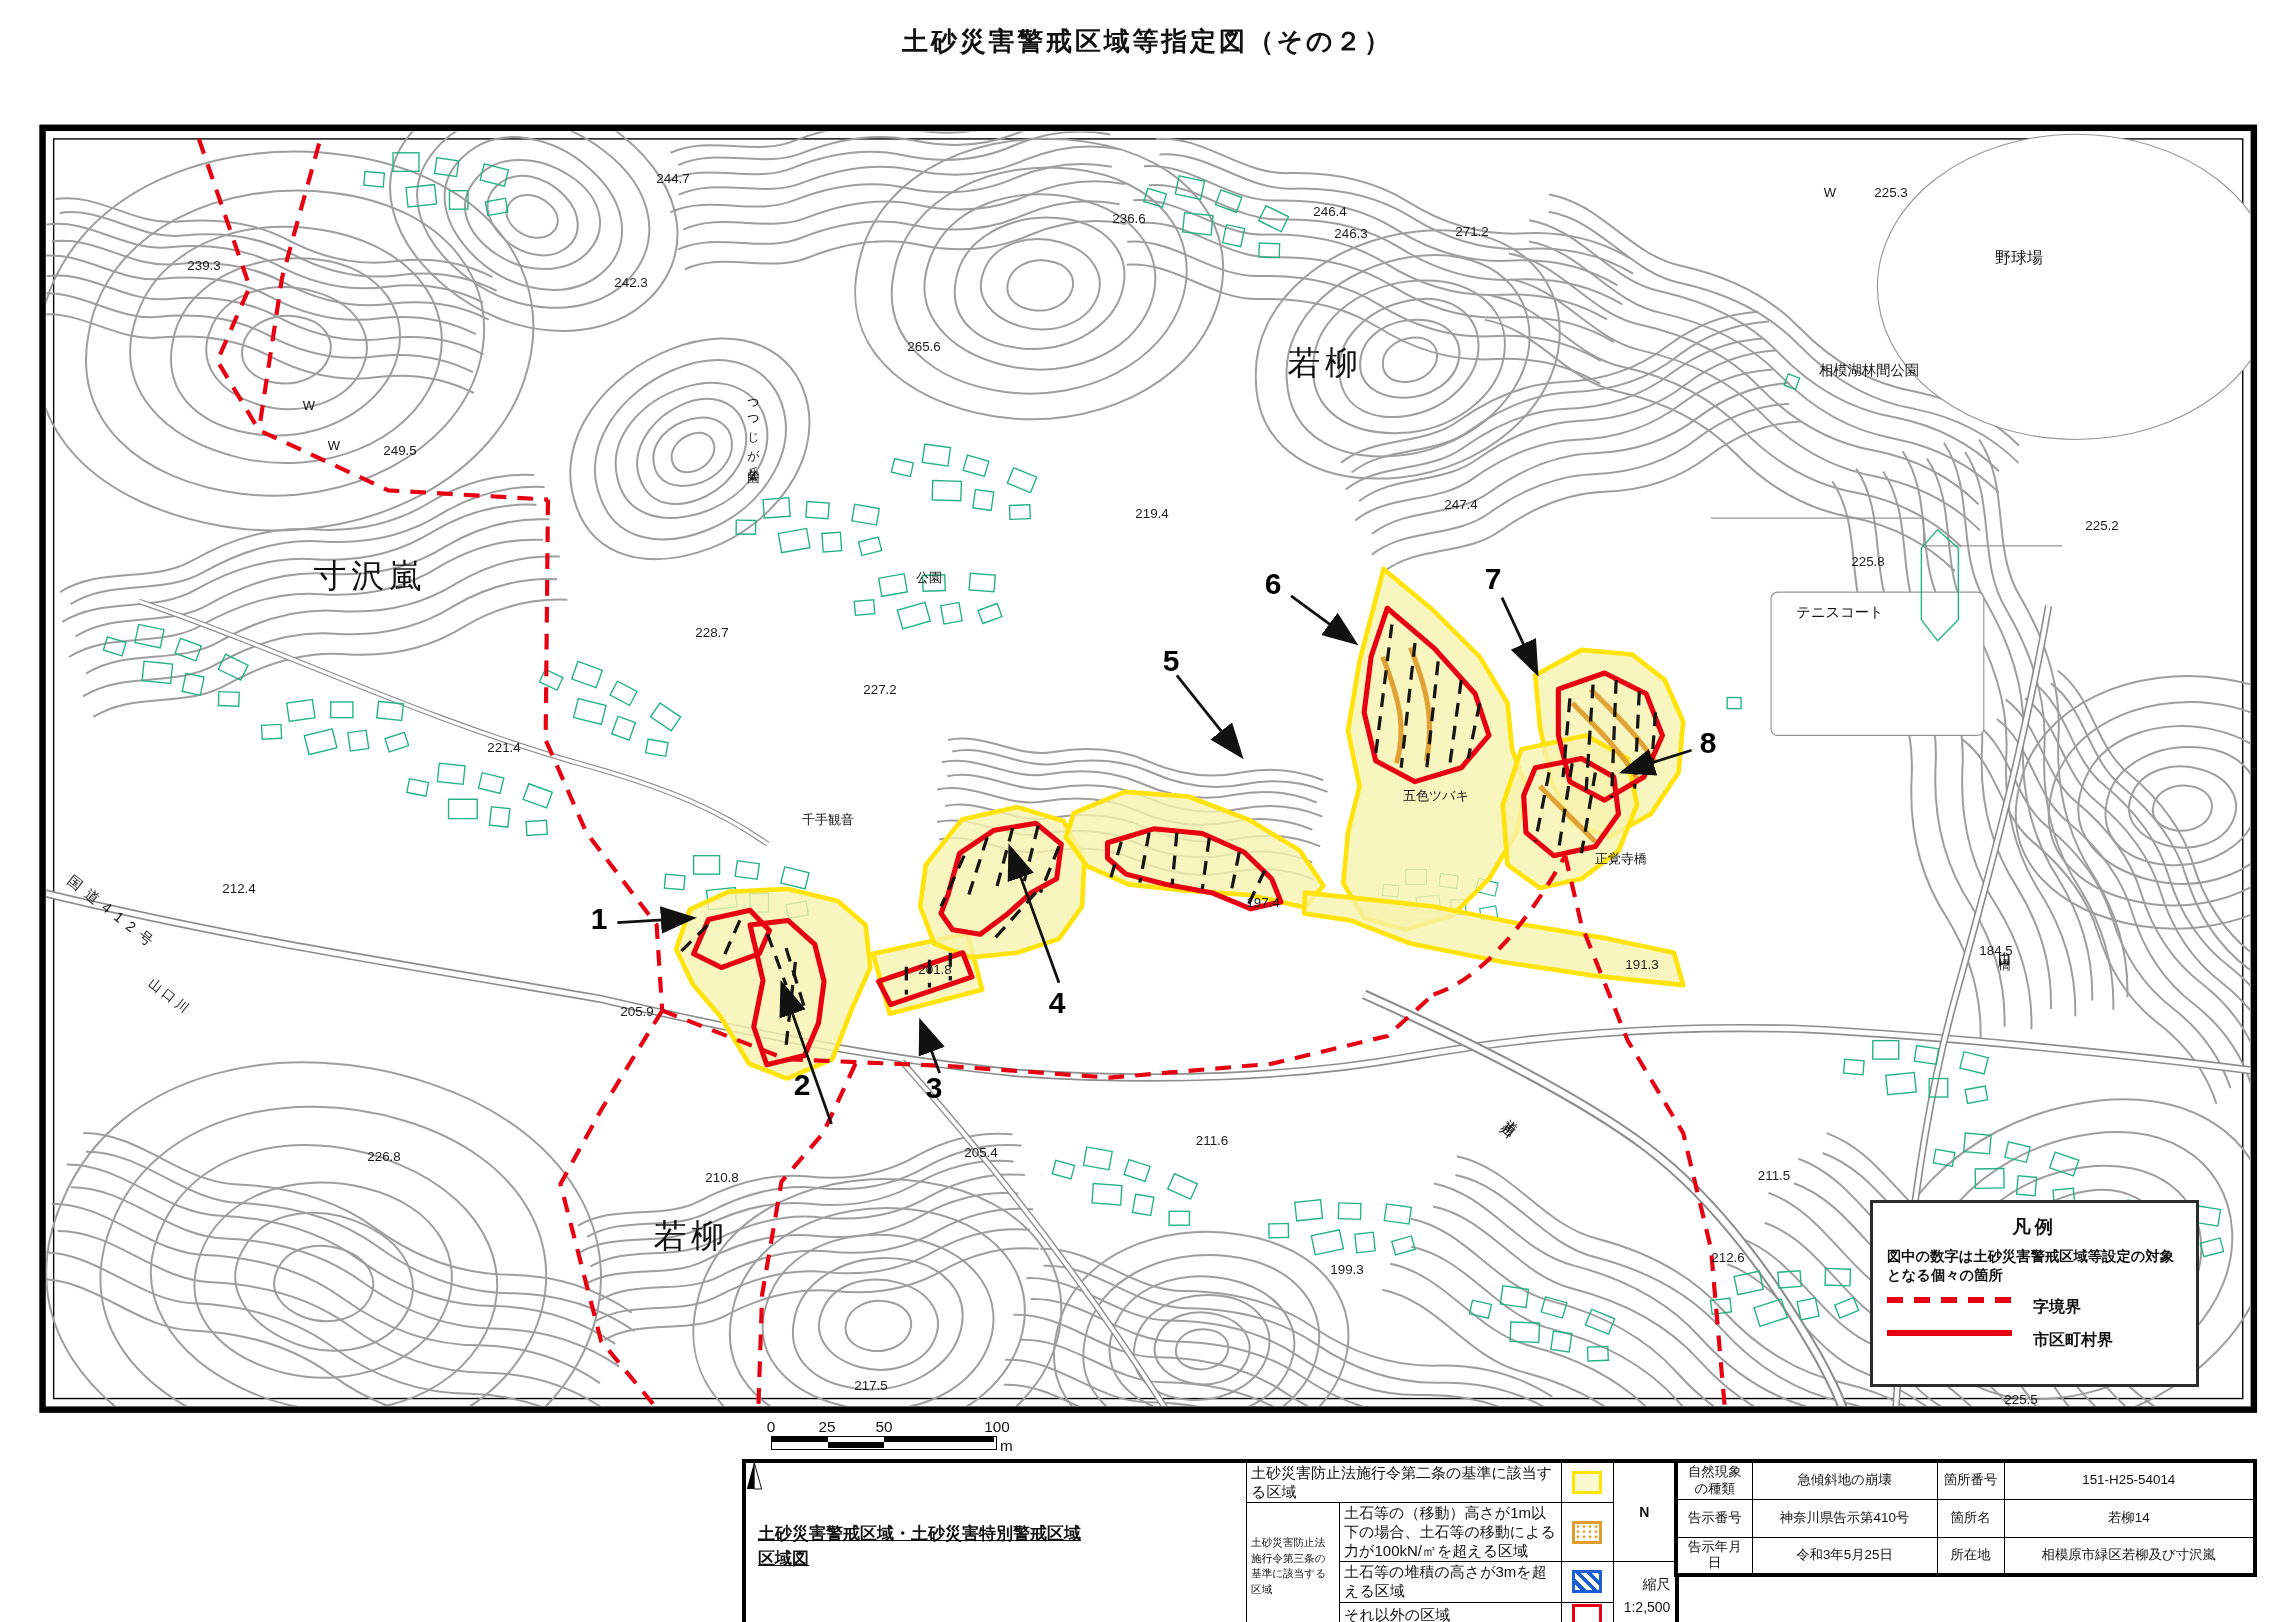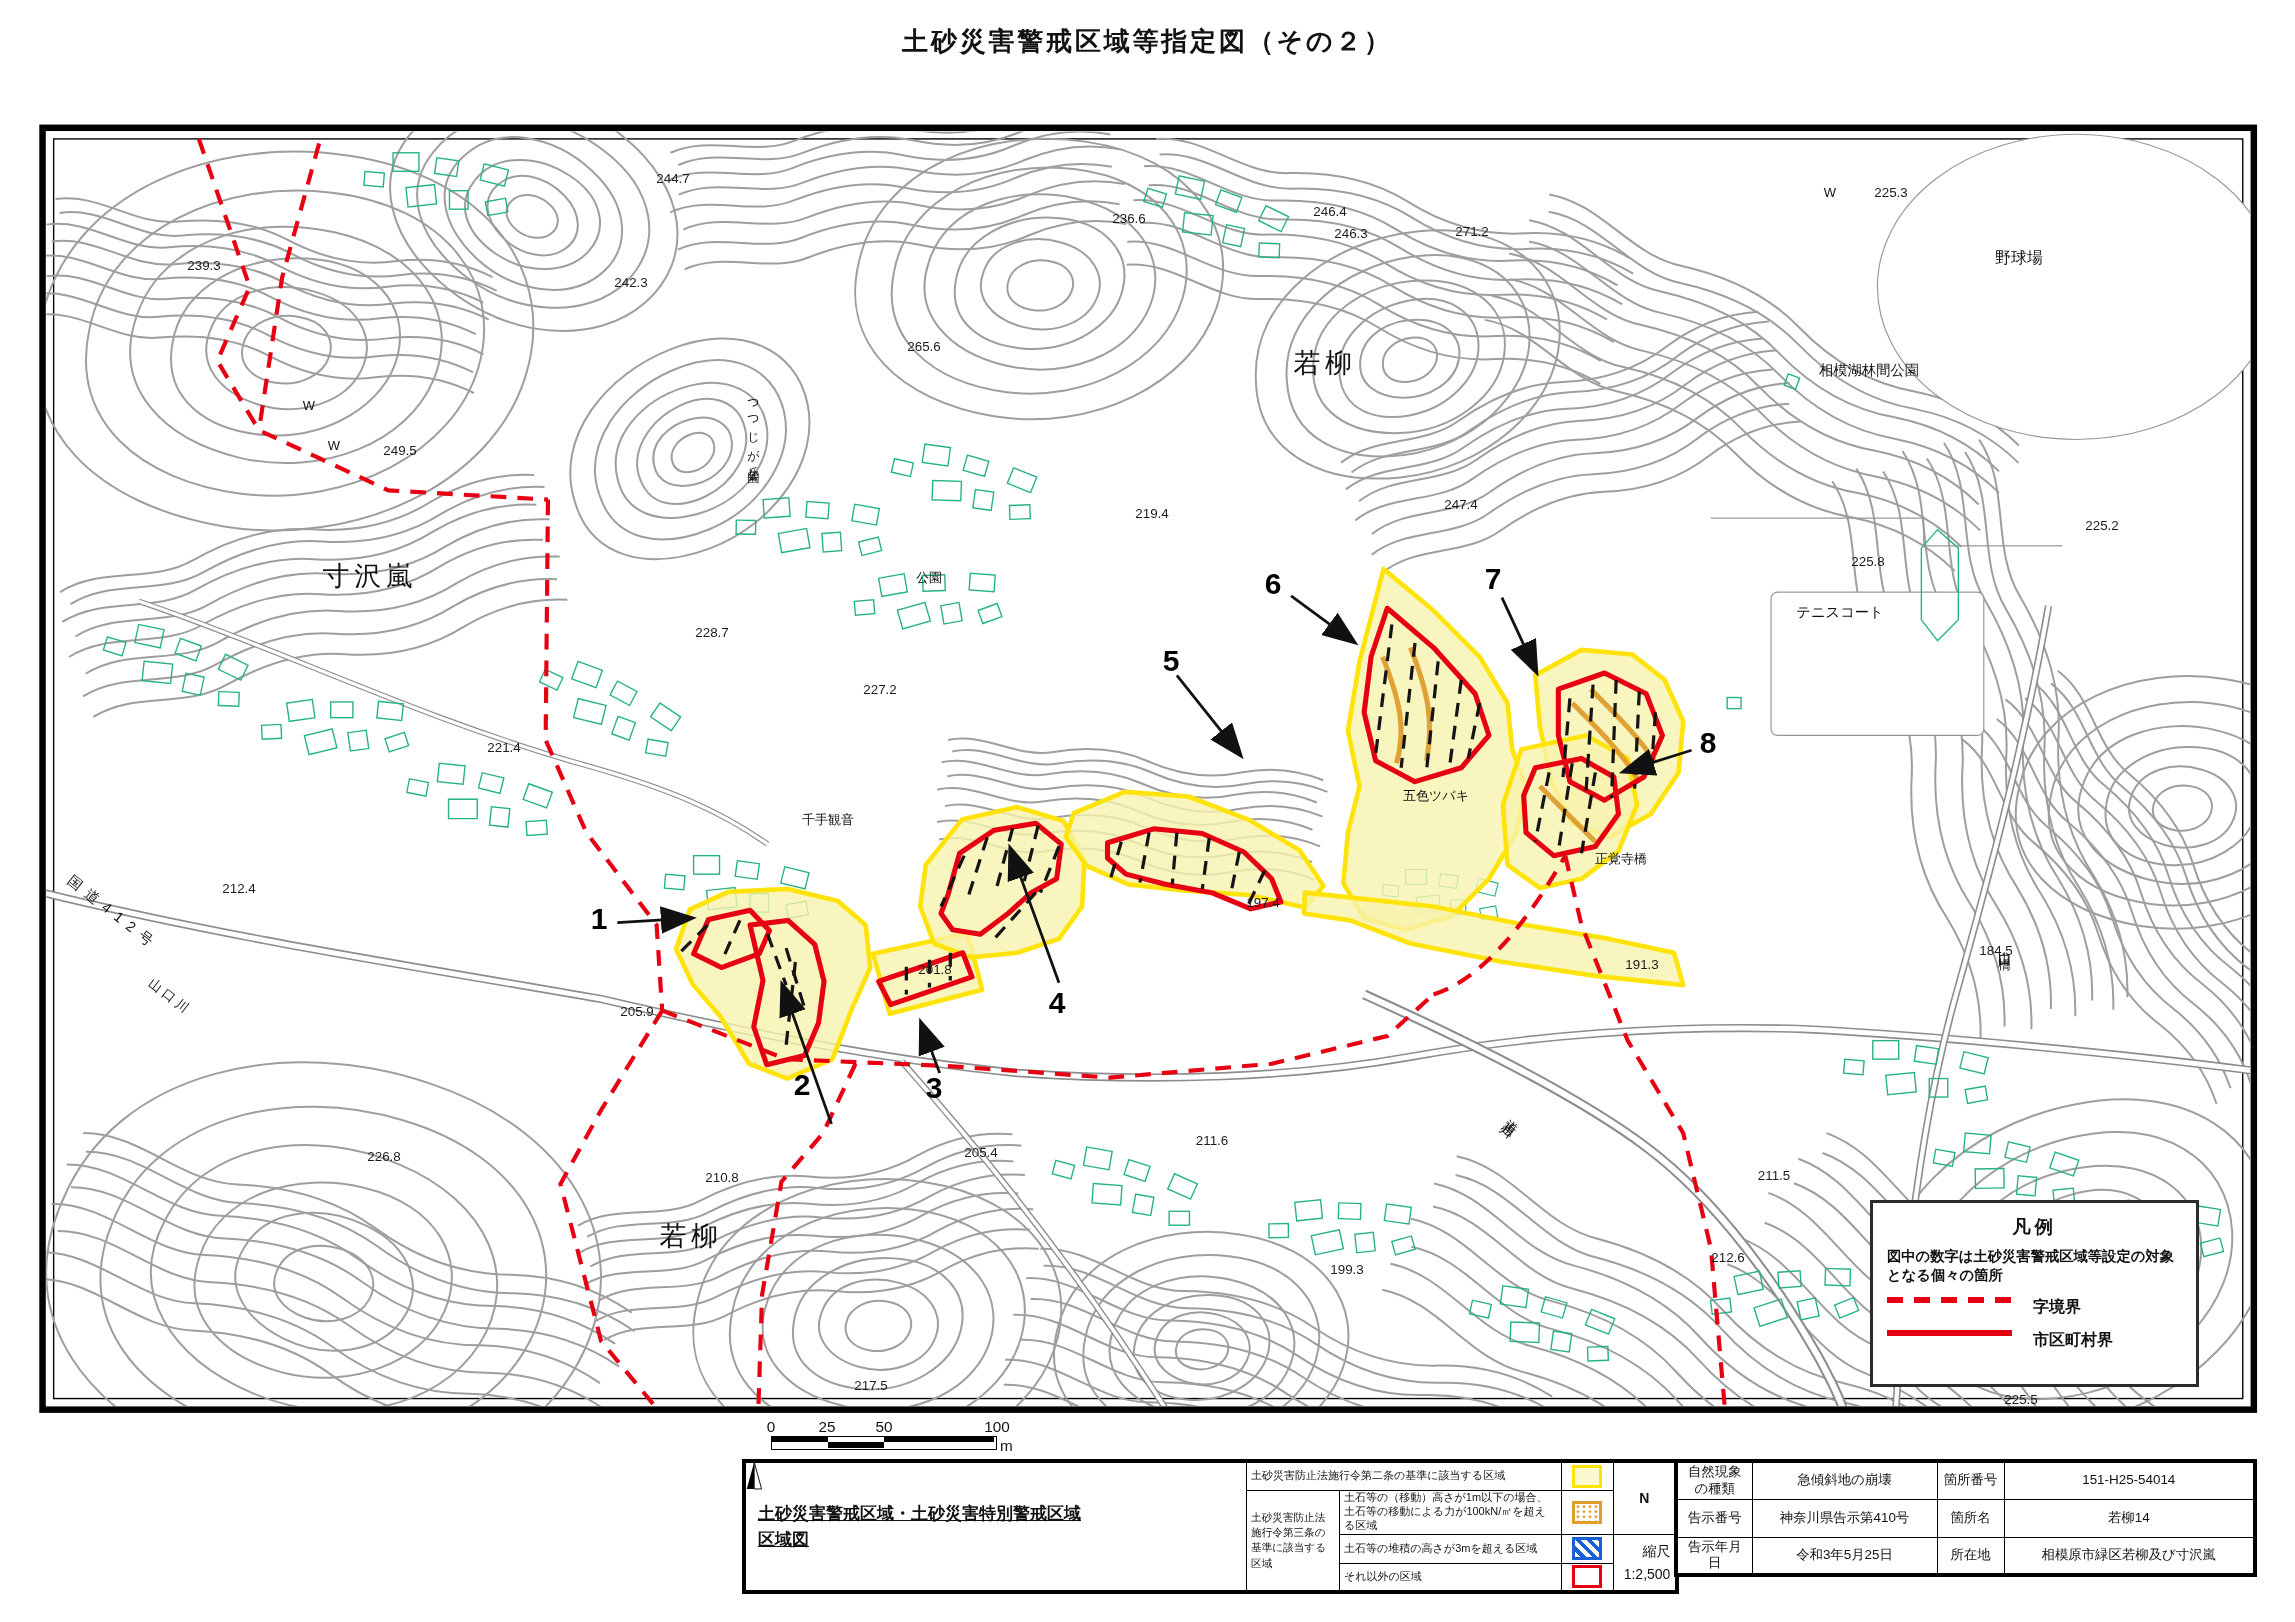--- a/index.html
+++ b/index.html
@@ -1,21 +1,21 @@
 <!DOCTYPE html>
 <html style="font-size:7.4px"><head>
 <meta charset="utf-8">
 <style>
   html,body{margin:0;padding:0;background:#fff;}
   .sheet{position:relative;width:2295px;height:1623px;background:#fff;overflow:hidden;
          font-family:"Liberation Sans","DejaVu Sans",sans-serif;color:#111;}
   .title{position:absolute;left:0;right:0;top:24px;text-align:center;font-size:26px;font-weight:bold;letter-spacing:2.8px;}
   svg{position:absolute;left:0;top:0;}
   .lbl{position:absolute;transform:translate(-50%,-50%);white-space:nowrap;color:#111;}
-  .big{font-size:27px;letter-spacing:4.6px;}
+  .big{font-size:33px;letter-spacing:4.6px;}
   .mid{font-size:14.3px;}
   .sm{font-size:13px;}
   .elev{position:absolute;transform:translate(-50%,-50%);font-size:13.4px;color:#1c1c1c;white-space:nowrap;}
   .num{position:absolute;transform:translate(-50%,-50%);font-size:30px;font-weight:bold;color:#000;}
   .vert{writing-mode:vertical-rl;text-orientation:upright;letter-spacing:2.8px;}
   .rot38{transform:translate(-50%,-50%) rotate(38deg);letter-spacing:7.4px;}
   .rotriver{transform:translate(-50%,-50%) rotate(42deg);}
   
   .legend{position:absolute;left:1870px;top:1200px;width:329px;height:187px;background:#fff;
           border:3.2px solid #2b2b2b;box-sizing:border-box;padding:8.3px 14px;}
@@ -34,21 +34,21 @@
   .sb-seg{height:5.6px;}
   .sb-unit{position:absolute;left:229px;top:18.5px;font-size:15.3px;}
   
   .ltab,.rtab{position:absolute;border-collapse:collapse;table-layout:fixed;background:#fff;}
   .ltab{left:742px;top:1459px;}
   .rtab{left:1674px;top:1459px;}
   .ltab td,.rtab td{border:1.9px solid #000;box-sizing:border-box;vertical-align:middle;padding:0.9px 4.6px;}
   .ltab{border:4.2px solid #000;}
   .rtab{border:4.2px solid #000;}
   .c-title{font-size:17px;font-weight:bold;line-height:1.5;padding-left:12px !important;text-decoration:underline;}
-  .c-crit{font-size:11px;line-height:1.25;}
+  .c-crit{font-size:15px;line-height:1.25;}
   .c-group{font-size:10.6px;line-height:1.45;}
   .c-sw{text-align:center;}
   .sw{width:30.5px;height:23px;margin:0 auto;box-sizing:border-box;}
   .sw-y{border:3.7px solid #ffe400;background:#fbf9d0;}
   .sw-o{border:3.7px solid #df9d2e;background:#fff;background-image:radial-gradient(#df9d2e 1.4px,transparent 1.7px);background-size:6px 5.1px;}
   .sw-b{border:3.7px solid #1a5fd6;background:repeating-linear-gradient(45deg,#fff 0 4.2px,#1a5fd6 4.2px 7.9px);}
   .sw-r{border:3.7px solid #e60012;background:#fff;}
   .c-north{text-align:center;}
   .c-scale{text-align:right;font-size:14px;}
   .c-scale .sv{margin-top:4.6px;}

